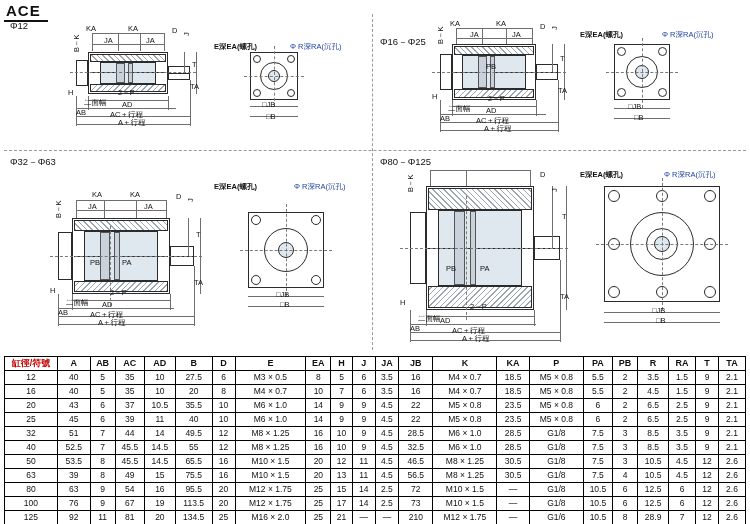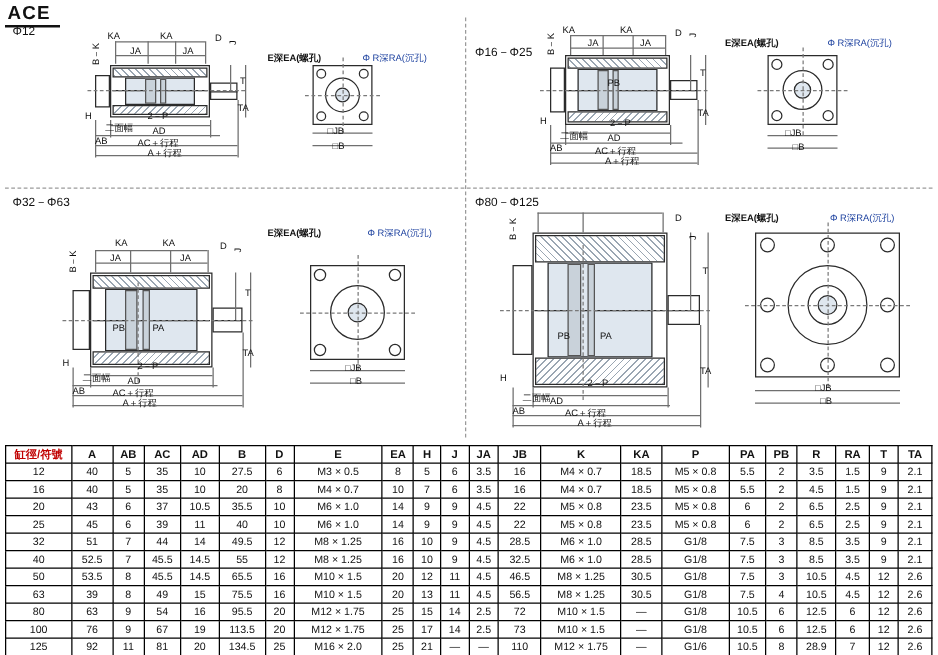--- a/index.html
+++ b/index.html
@@ -647,21 +647,21 @@
             <td>11</td>
             <td>81</td>
             <td>20</td>
             <td>134.5</td>
             <td>25</td>
             <td>M16 × 2.0</td>
             <td>25</td>
             <td>21</td>
             <td>—</td>
             <td>—</td>
-            <td>110</td>
+            <td>210</td>
             <td>M12 × 1.75</td>
             <td>—</td>
             <td>G1/6</td>
             <td>10.5</td>
             <td>8</td>
             <td>28.9</td>
             <td>7</td>
             <td>12</td>
             <td>2.6</td>
           </tr>

